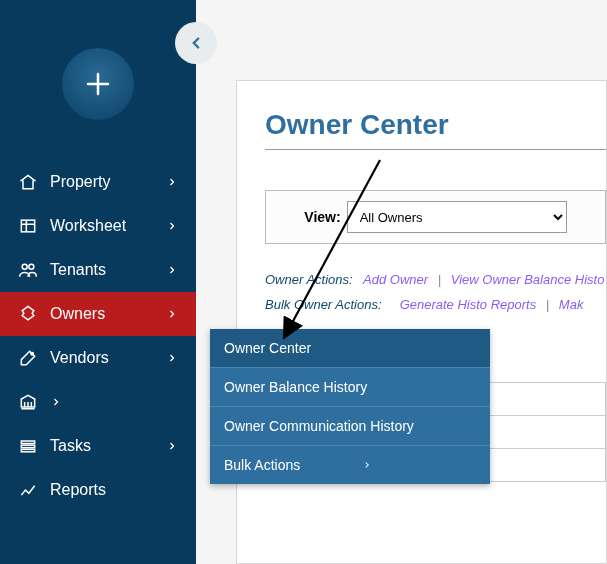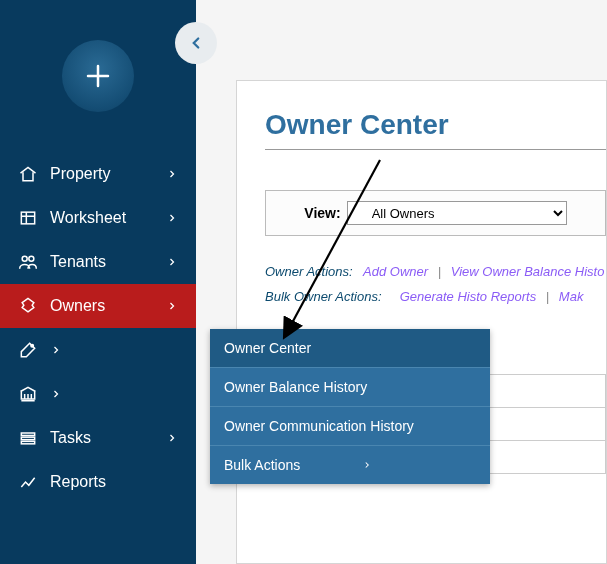--- a/index.html
+++ b/index.html
@@ -11,21 +11,21 @@
     overflow: hidden;
     background: #f0f0f0;
   }
   .sidebar {
     position: absolute;
     left: 0; top: 0;
     width: 196px;
     height: 564px;
     background: #083a5e;
     color: #fff;
-    padding-top: 30px;
+    padding-top: 38px;
   }
   .add-circle {
     width: 72px; height: 72px;
     border-radius: 50%;
     background: radial-gradient(circle at 50% 40%, #2a6a94 0%, #144d74 70%, #0e3e60 100%);
     margin: 10px auto 40px auto;
     display: flex;
     align-items: center;
     justify-content: center;
     cursor: pointer;
@@ -101,25 +101,25 @@
     background: #fcfcfc;
     padding: 10px 12px;
     margin-bottom: 28px;
     display: flex;
     align-items: center;
     justify-content: center;
   }
   .view-label { font-weight: bold; font-size: 14px; margin-right: 6px; }
   .view-select {
     flex: 1;
-    height: 24px;
+    height: 32px;
     border: 1px solid #999;
     background: #fff;
     font-size: 13px;
-    padding: 0 20px;
+    padding: 0 8px;
     max-width: 220px;
   }
   .actions {
     font-size: 13px;
     color: #555;
     font-style: italic;
     margin-bottom: 10px;
   }
   .actions .lbl { font-style: italic; color: #0c4a6e; }
   .actions a { color: #8b5cf6; text-decoration: none; font-style: italic; }
@@ -228,20 +228,21 @@
           <path d="M9 6l6 6-6 6" stroke="#fff" stroke-width="2.5" fill="none"></path>
         </svg>
     </li>
     <li class="nav-item">
       <span class="icon">
           <svg viewBox="0 0 24 24" fill="none" stroke="#fff" stroke-width="1.8">
             <path d="M14 4l6 6-10 10H4v-6L14 4z"></path>
             <circle cx="17" cy="7" r="1.5" fill="#fff"></circle>
           </svg>
         </span>
+      <span class="label">Vendors</span>
       <svg class="chevron" viewBox="0 0 24 24">
           <path d="M9 6l6 6-6 6" stroke="#fff" stroke-width="2.5" fill="none"></path>
         </svg>
     </li>
     <li class="nav-item">
       <span class="icon">
           <svg viewBox="0 0 24 24" fill="none" stroke="#fff" stroke-width="1.8">
             <path d="M3 9l9-5 9 5M4 9v9h16V9M4 20h16M8 12v5M12 12v5M16 12v5"></path>
           </svg>
         </span>

